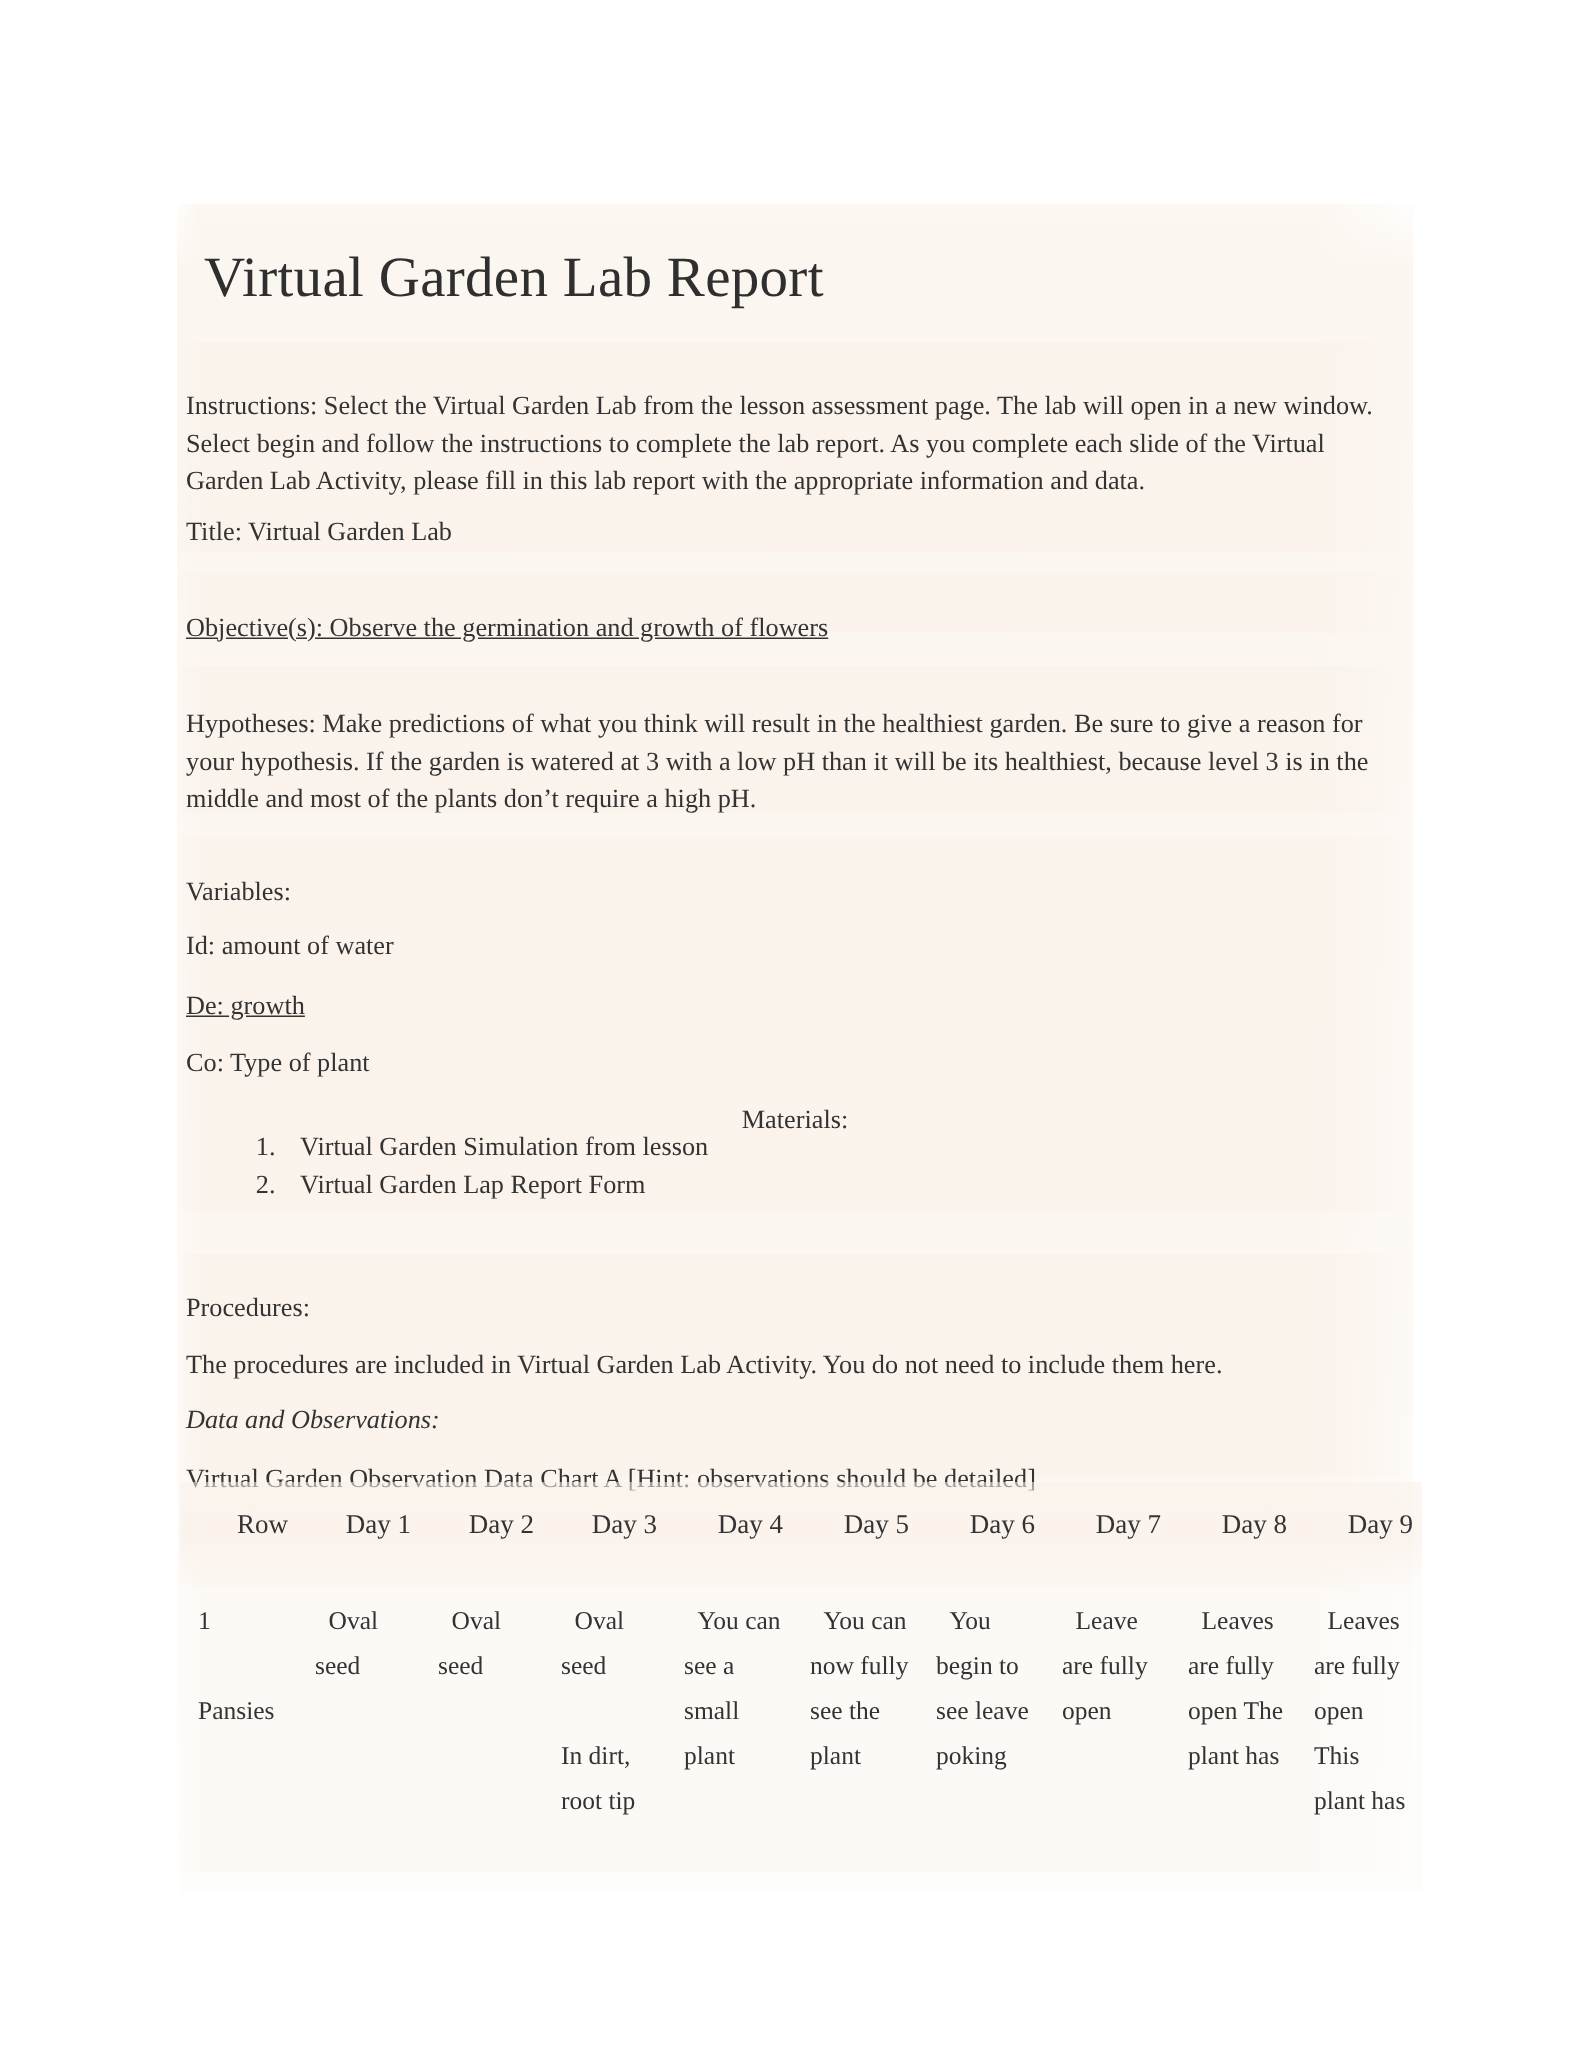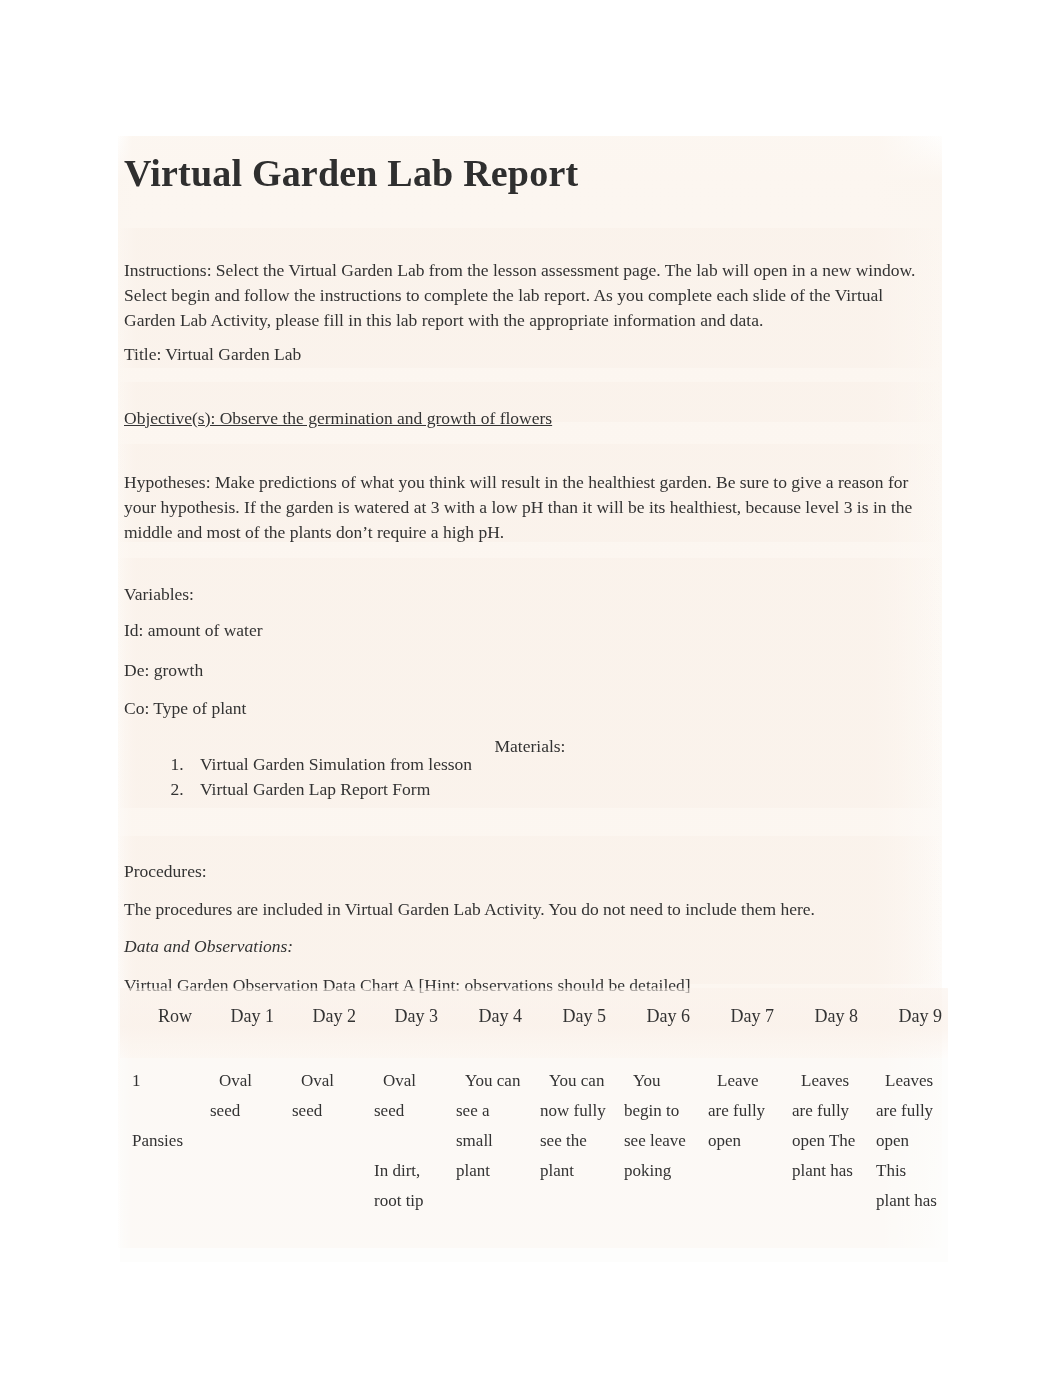--- a/index.html
+++ b/index.html
@@ -51,22 +51,22 @@
 
   .content {
     position: relative;
     padding: 0;
   }
 
   h1.doc-title {
     position: absolute;
     left: 124px;
     top: 150px;
-    margin: 0;
-    font-weight: bold;
+    margin: 12px;
+    font-weight: normal;
     font-size: 38px;
     line-height: 46px;
     letter-spacing: 0.2px;
     color: #2f2f2f;
   }
 
   .para {
     position: absolute;
     left: 124px;
     width: 812px;
@@ -144,21 +144,21 @@
   <p class="para" style="top:324px;">Title: Virtual Garden Lab</p>
 
   <p class="para" style="top:388px;text-decoration:underline;">Objective(s): Observe the germination and growth of flowers</p>
 
   <p class="para" style="top:452px;">Hypotheses: Make predictions of what you think will result in the healthiest garden. Be sure to give a reason for your hypothesis. If the garden is watered at 3 with a low pH than it will be its healthiest, because level 3 is in the middle and most of the plants don’t require a high pH.</p>
 
   <p class="para" style="top:564px;">Variables:</p>
 
   <p class="para" style="top:600px;">Id: amount of water</p>
 
-  <p class="para" style="top:640px;">De: growth</p>
+  <p class="para" style="top:640px;text-decoration:underline;">De: growth</p>
 
   <p class="para" style="top:678px;">Co: Type of plant</p>
 
   <p class="para" style="top:716px;text-align:center;">Materials:</p>
 
   <ol class="materials" style="top:752px;">
     <li>Virtual Garden Simulation from lesson</li>
     <li>Virtual Garden Lap Report Form</li>
   </ol>
 

